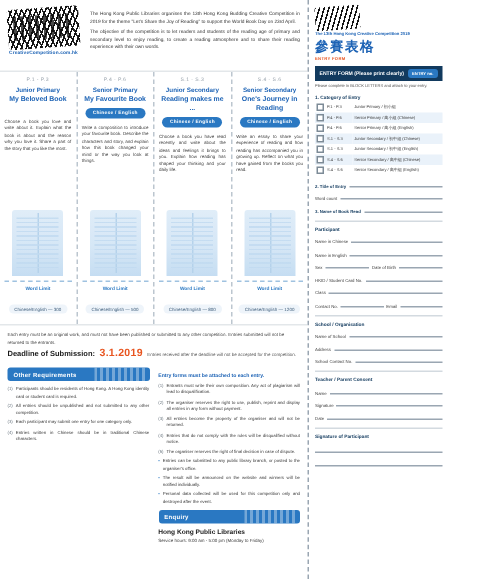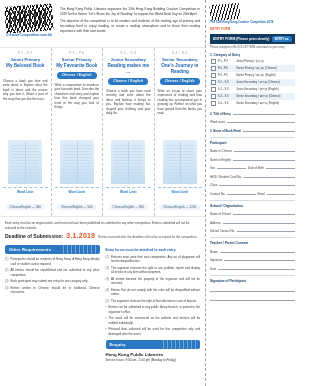--- a/index.html
+++ b/index.html
@@ -301,20 +301,21 @@
       </div>
     </div>
 
   </div>
 
   <div class="form">
 
     <div class="f-logo"></div>
     <div class="f-sub">The 13th Hong Kong
 Creative Competition 2019</div>
+    <div class="f-cn-title">參賽表格</div>
     <div class="f-en-title">ENTRY FORM</div>
 
     <div class="f-bar">
       <span>ENTRY FORM (Please print clearly)</span>
       <span class="tag">ENTRY no.</span>
     </div>
     <div class="f-note">Please complete in BLOCK LETTERS and attach to your entry.</div>
 
     <div class="f-sec">1. Category of Entry</div>
     <table class="cats-t">

